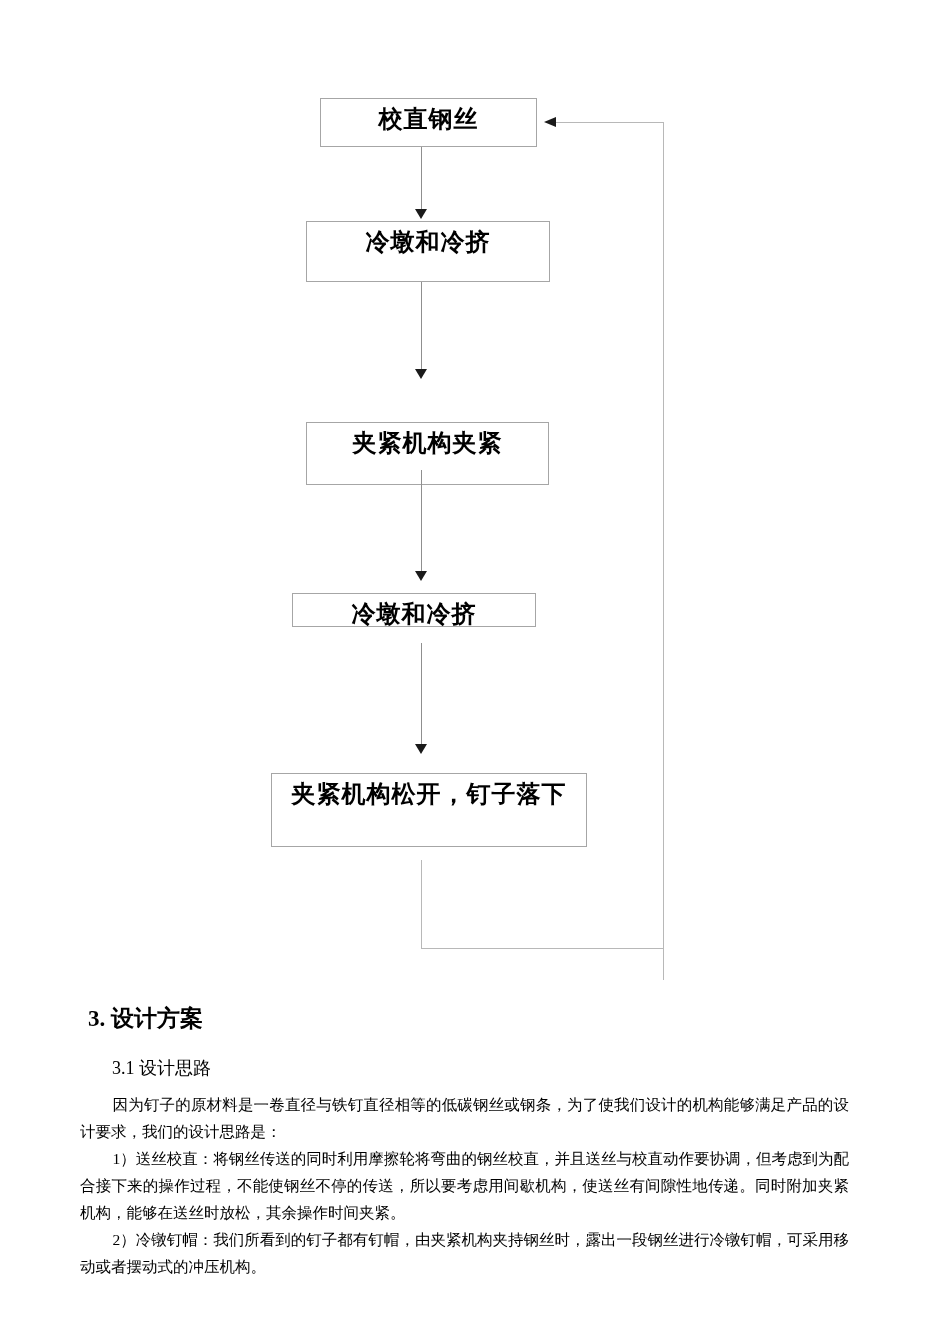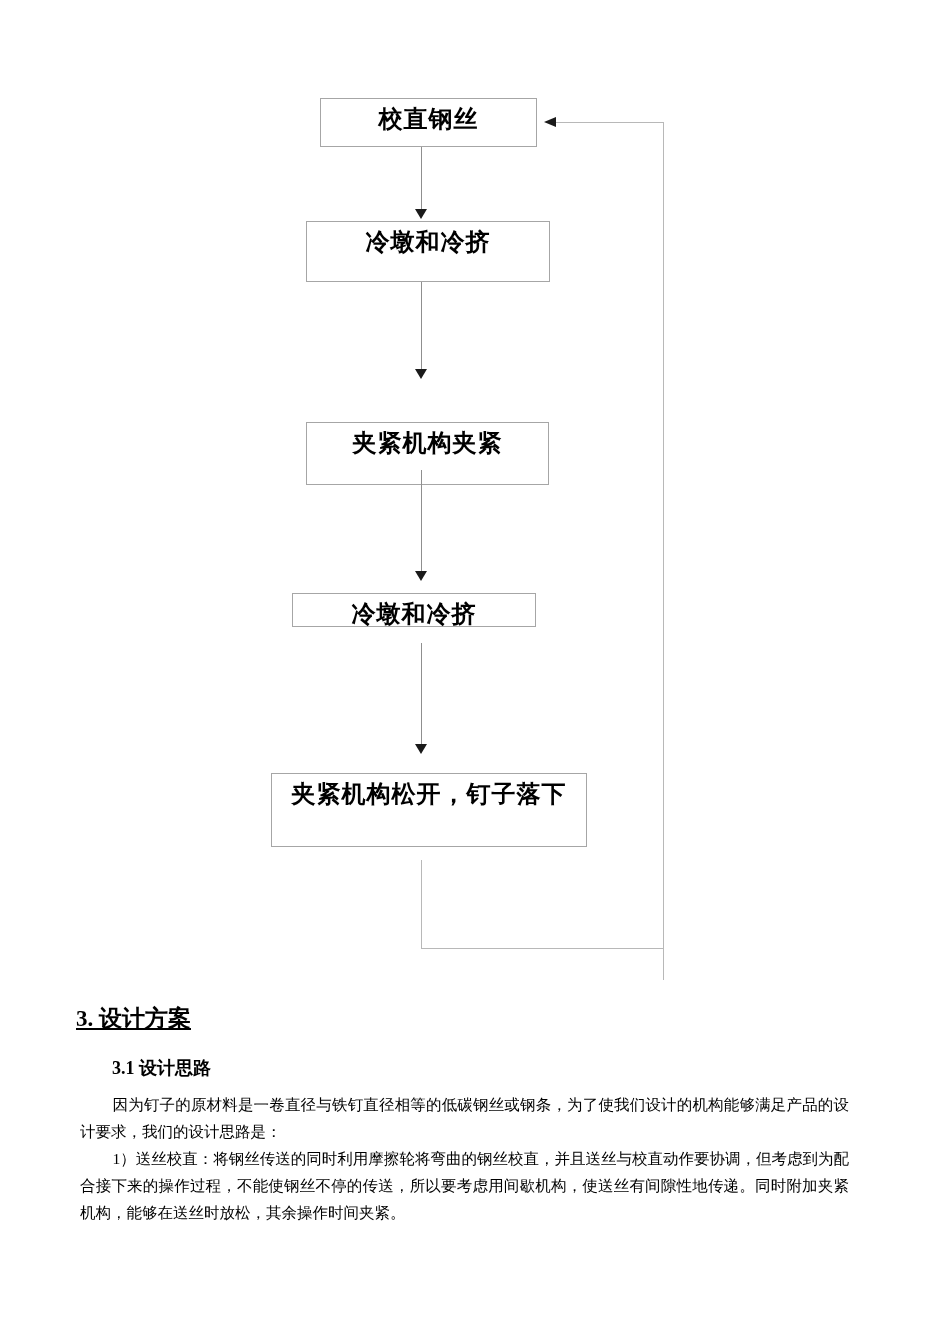--- a/index.html
+++ b/index.html
@@ -59,31 +59,30 @@
     position: absolute;
     width: 0; height: 0;
     border-top: 5px solid transparent;
     border-bottom: 5px solid transparent;
     border-right: 12px solid #1a1a1a;
     left: 544px; top: 117px;
   }
   
   .heading-1 {
     position: absolute;
-    left: 76px; top: 1003px;
+    left: 88px; top: 1003px;
     font-size: 23px;
     font-weight: bold;
     margin: 0;
-    text-decoration: underline;
   }
   .heading-2 {
     position: absolute;
     left: 112px; top: 1056px;
     font-size: 18px;
-    font-weight: bold;
+    font-weight: normal;
     margin: 0;
   }
   .body-text {
     position: absolute;
     left: 80px; top: 1091px;
     width: 769px;
     font-size: 15.5px;
     line-height: 27px;
     text-align: justify;
   }
@@ -134,15 +133,16 @@
     <div class="arrow-left"></div>
 
   </div>
 
   <h1 class="heading-1">3. 设计方案</h1>
   <h2 class="heading-2">3.1 设计思路</h2>
 
   <div class="body-text">
     <p>因为钉子的原材料是一卷直径与铁钉直径相等的低碳钢丝或钢条，为了使我们设计的机构能够满足产品的设计要求，我们的设计思路是：</p>
     <p>1）送丝校直：将钢丝传送的同时利用摩擦轮将弯曲的钢丝校直，并且送丝与校直动作要协调，但考虑到为配合接下来的操作过程，不能使钢丝不停的传送，所以要考虑用间歇机构，使送丝有间隙性地传递。同时附加夹紧机构，能够在送丝时放松，其余操作时间夹紧。</p>
+    <p>2）冷镦钉帽：我们所看到的钉子都有钉帽，由夹紧机构夹持钢丝时，露出一段钢丝进行冷镦钉帽，可采用移动或者摆动式的冲压机构。</p>
   </div>
 
 </div>
 
 </body></html>

